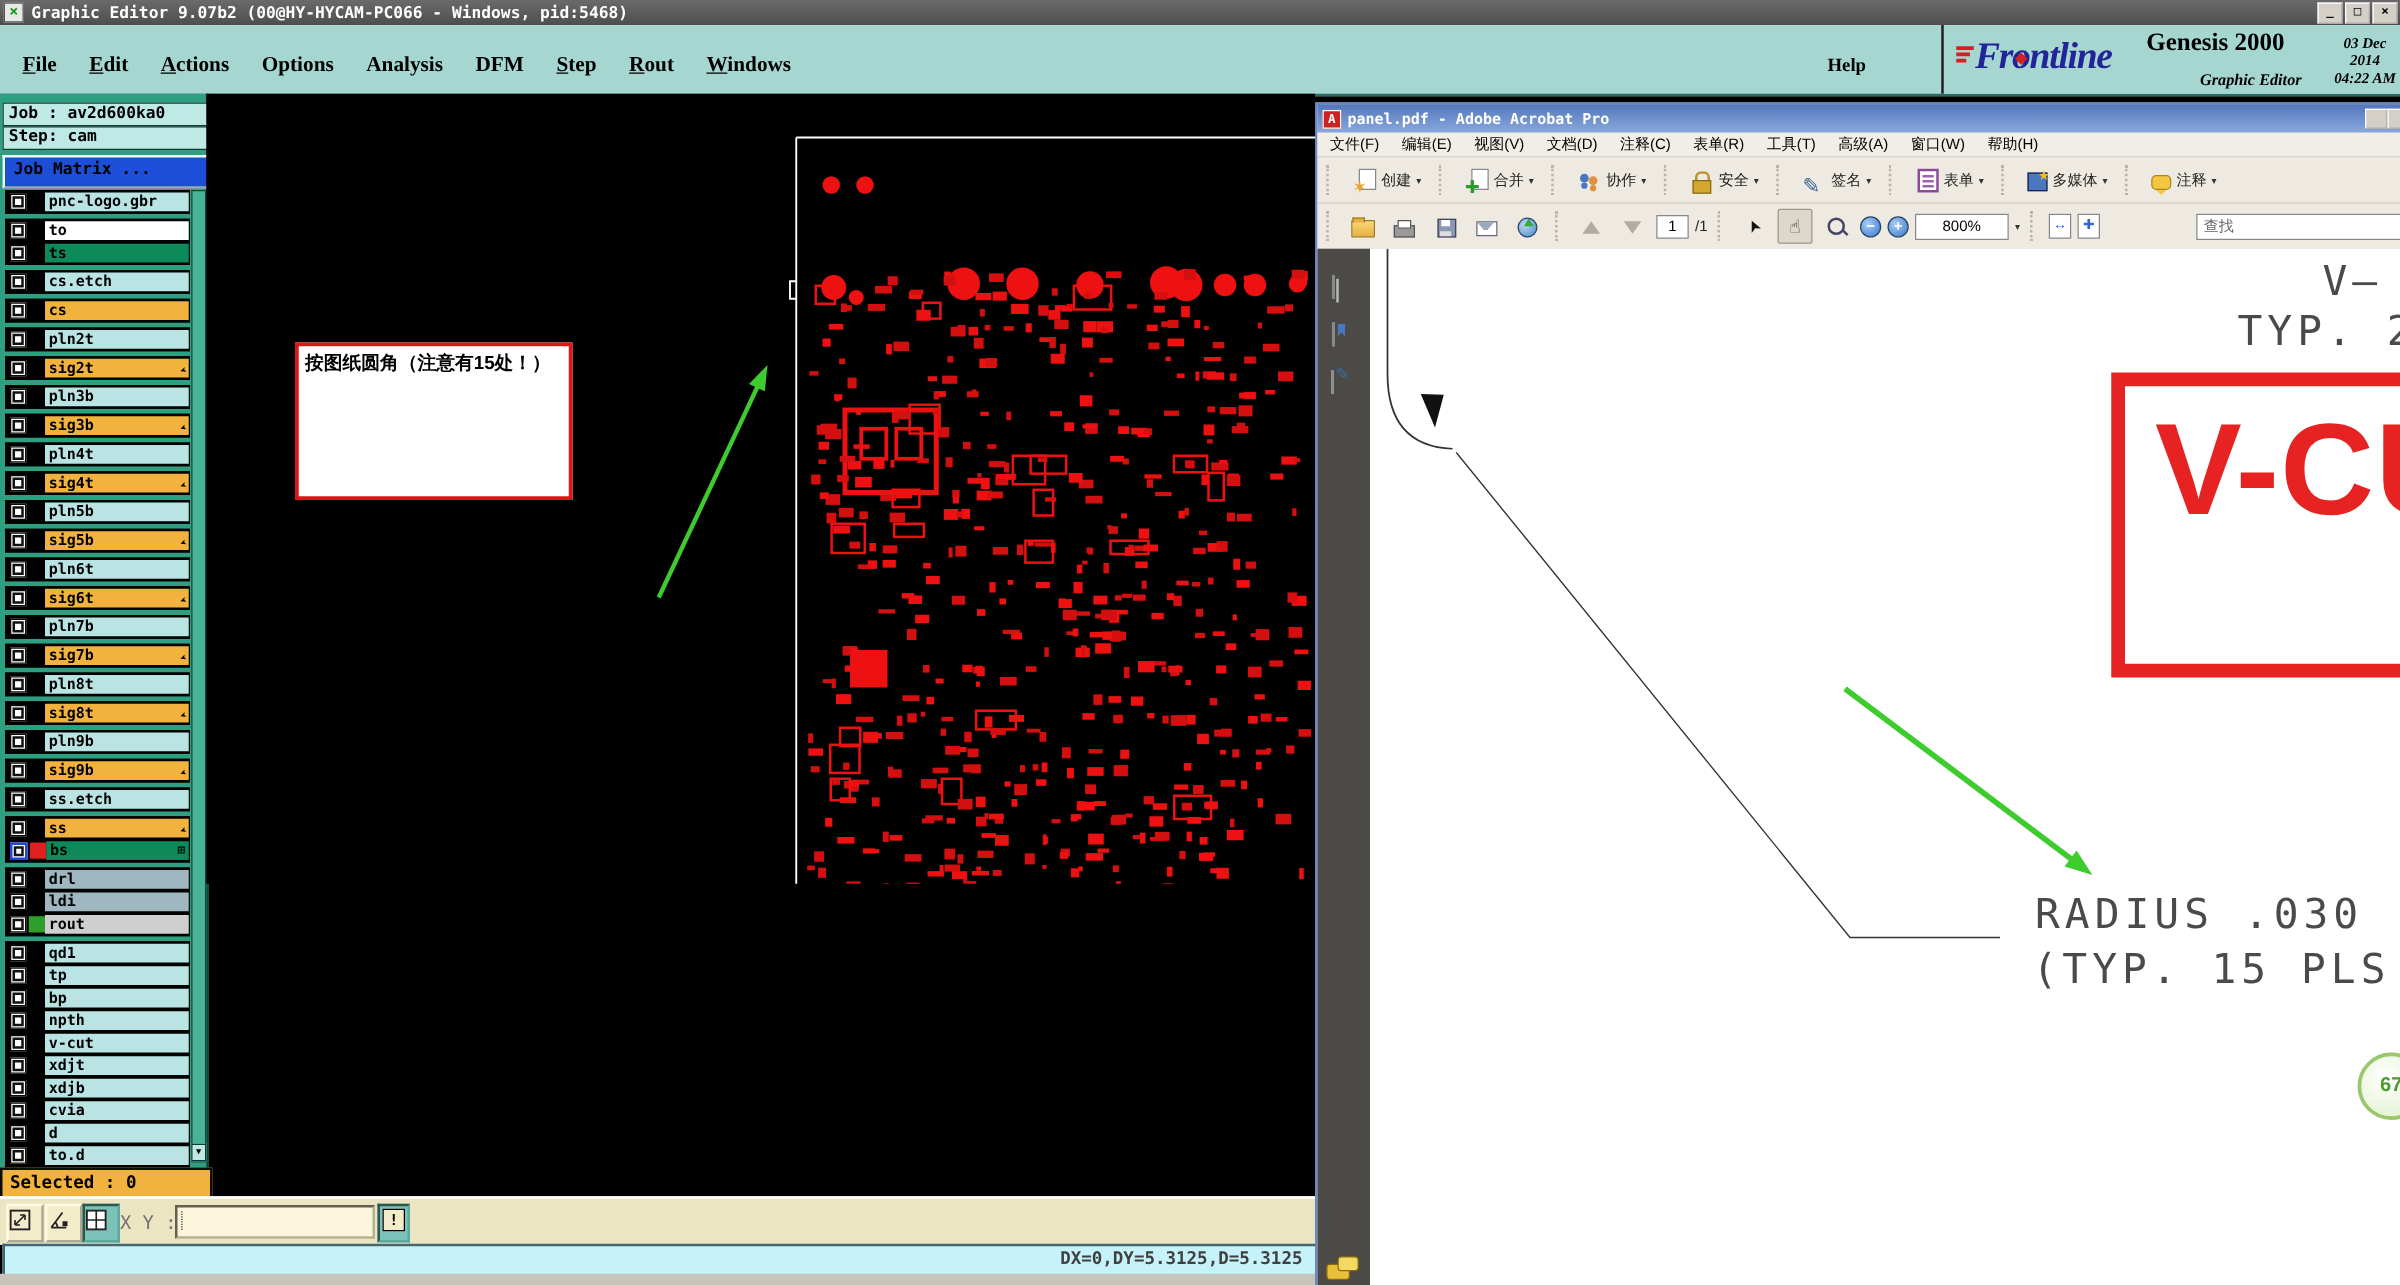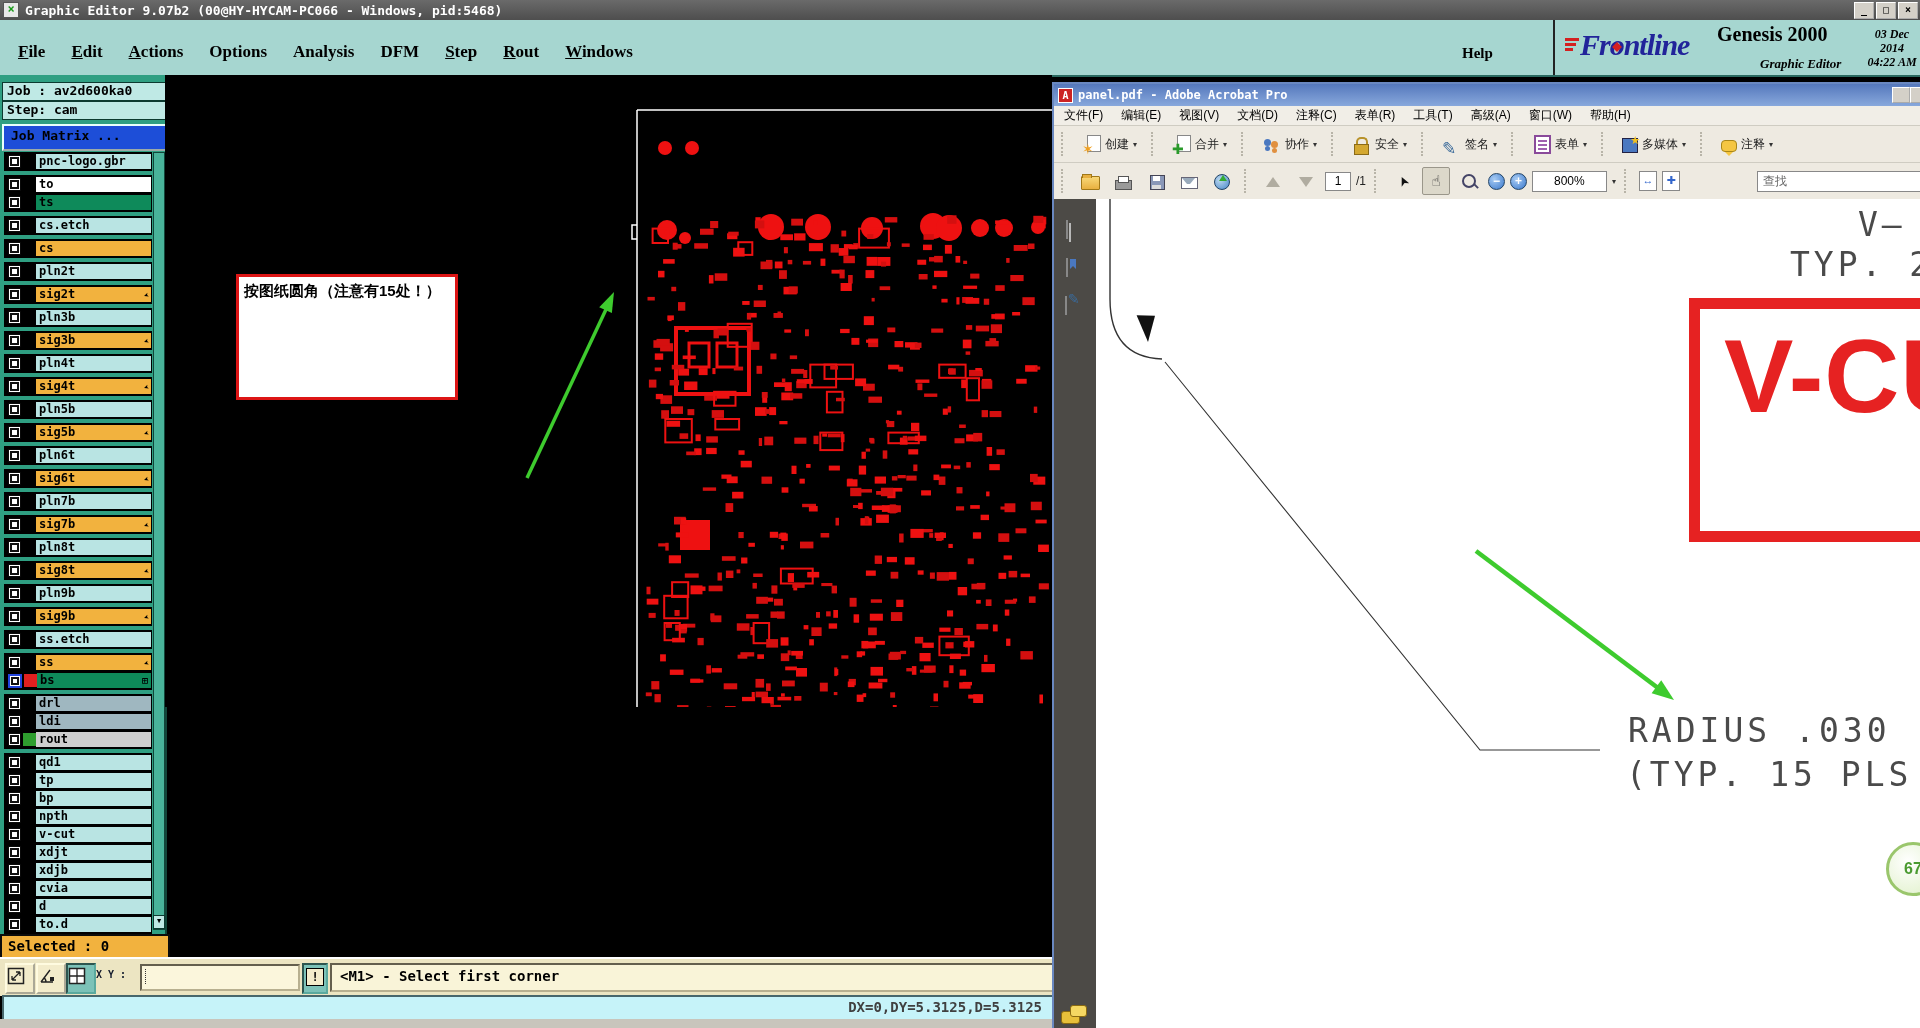--- a/index.html
+++ b/index.html
@@ -61,21 +61,21 @@
   
   .canvas{position:absolute;left:165px;top:75px;width:887px;height:632px;background:#000;overflow:hidden;}
   .note{position:absolute;left:71px;top:199px;width:206px;height:112px;background:#fff;border:3px solid #dd1515;
         color:#000;font-weight:bold;font-size:15px;line-height:20px;padding:4px 5px;
         font-family:"Liberation Sans","DejaVu Sans",sans-serif;}
   
   .cmdbar{position:absolute;left:0;top:957px;width:1052px;height:37px;background:#ece5c2;border-top:2px solid #fff;}
   .cbtn{position:absolute;top:4px;width:26px;height:27px;background:#f3eccb;border:2px outset #fffbe0;}
   .cbtn.pressed{background:#7cc2b8;border:2px inset #5aa99e;}
   .cbtn svg{display:block;margin:2px auto 0;}
-  .xy{position:absolute;left:96px;top:10px;font-size:10px;font-weight:bold;color:#0f172a;}
+  .xy{position:absolute;left:96px;top:10px;font-size:15px;font-weight:normal;color:#737373;}
   .xyinput{position:absolute;left:140px;top:5px;width:156px;height:23px;background:#fbf6dc;border:2px inset #b8b090;}
   .xyinput i{position:absolute;left:3px;top:3px;width:1px;height:15px;border-left:1px dotted #333;}
   .excl{position:absolute;left:302px;top:4px;width:22px;height:27px;background:#7cc2b8;border:2px inset #5aa99e;
         font-weight:bold;font-size:14px;text-align:center;line-height:23px;}
   .excl b{display:inline-block;border:1px solid #000;padding:0 4px;background:#f3eccb;font-size:12px;line-height:16px;}
   .prompt{position:absolute;left:330px;top:4px;width:714px;height:25px;background:#f9f4d8;border:2px inset #b8b090;
           font-size:14px;font-weight:bold;line-height:23px;padding-left:8px;color:#000;}
   .statusbar{position:absolute;left:2px;top:995px;width:1048px;height:24px;background:#c6f3f9;border:2px inset #7fb8c0;}
   .statusbar span{position:absolute;right:10px;top:2px;font-size:14px;font-weight:bold;color:#404040;}
   .footstrip{position:absolute;left:0;top:1019px;width:1052px;height:9px;background:#c8c5bc;}
@@ -1212,21 +1212,20 @@
     </span>
     <span class="cbtn pressed" style="left:66px">
       <svg width="18" height="18">
           <rect x="1.5" y="1.5" width="15" height="15" fill="#fff" stroke="#222" stroke-width="1.5"></rect>
           <path d="M9 1.5 V16.5 M1.5 9 H16.5" stroke="#222" stroke-width="1.3"></path>
         </svg>
     </span>
     <span class="xy">X Y :</span>
     <span class="xyinput"><i></i><span></span></span>
     <span class="excl"><b>!</b></span>
-    <span class="prompt">&lt;M1&gt; - Select first corner</span>
   </div>
   <div class="statusbar">
     <span>DX=0,DY=5.3125,D=5.3125</span>
   </div>
   <div class="footstrip"></div>
 
   <div class="acrobat">
     <div class="a-title">
       <span class="pdfico">A</span>
       <span>panel.pdf - Adobe Acrobat Pro</span>

